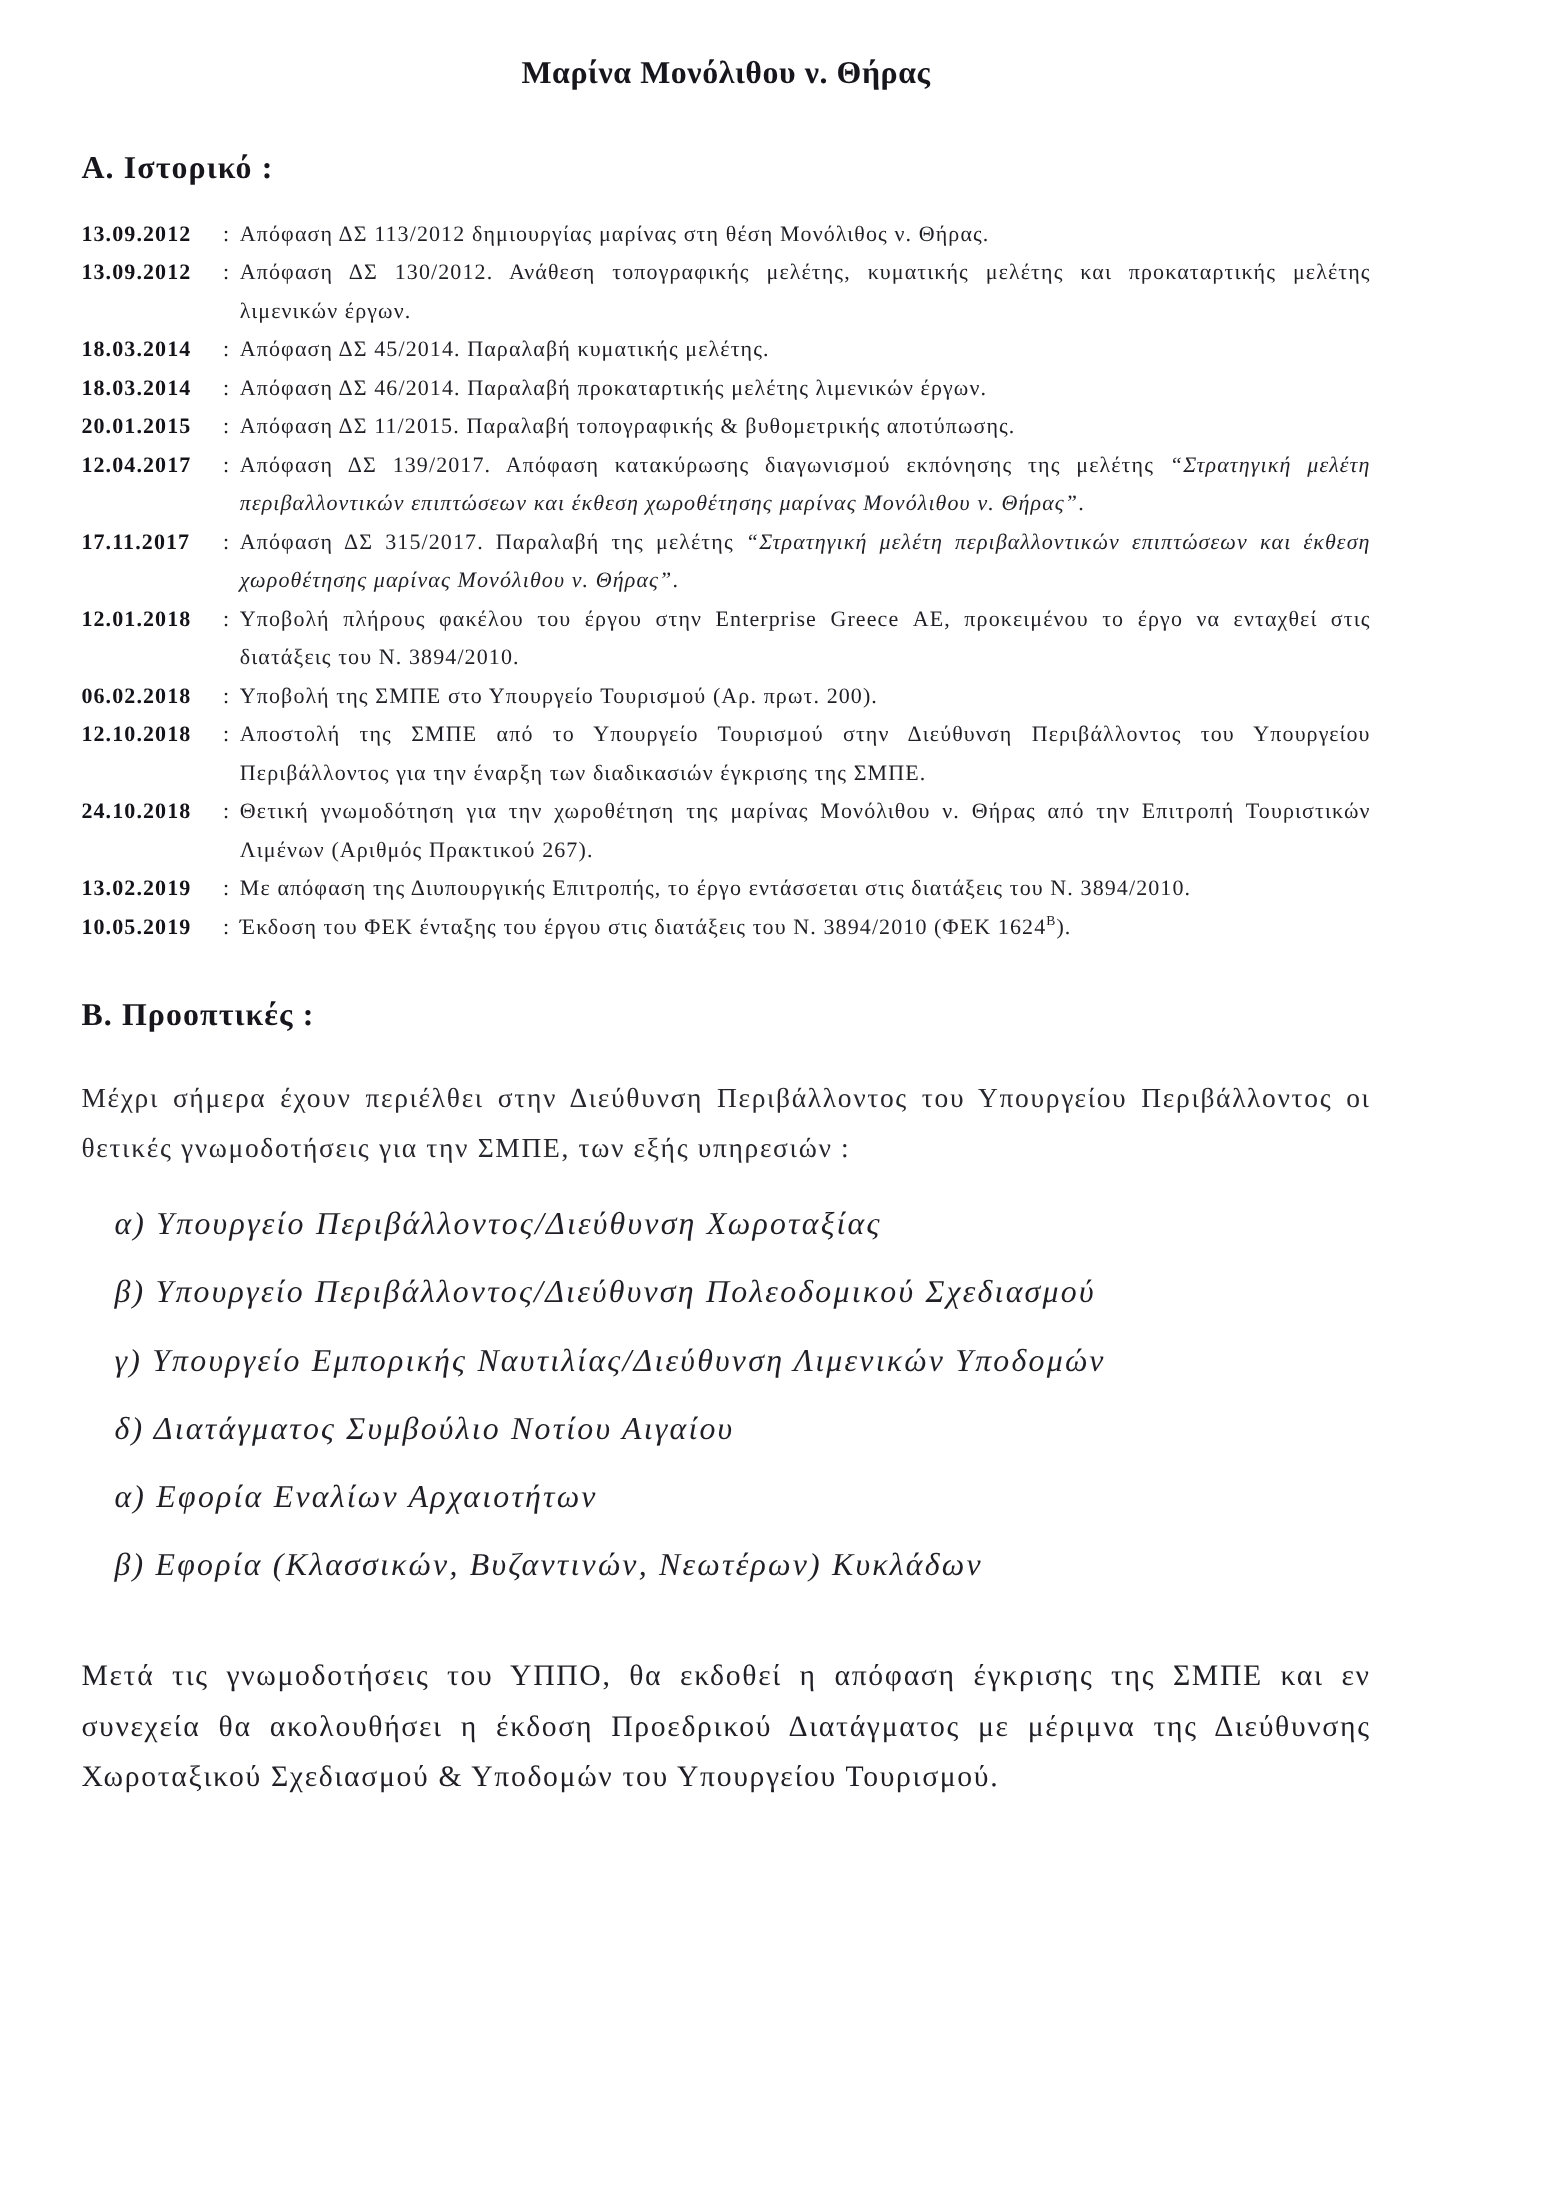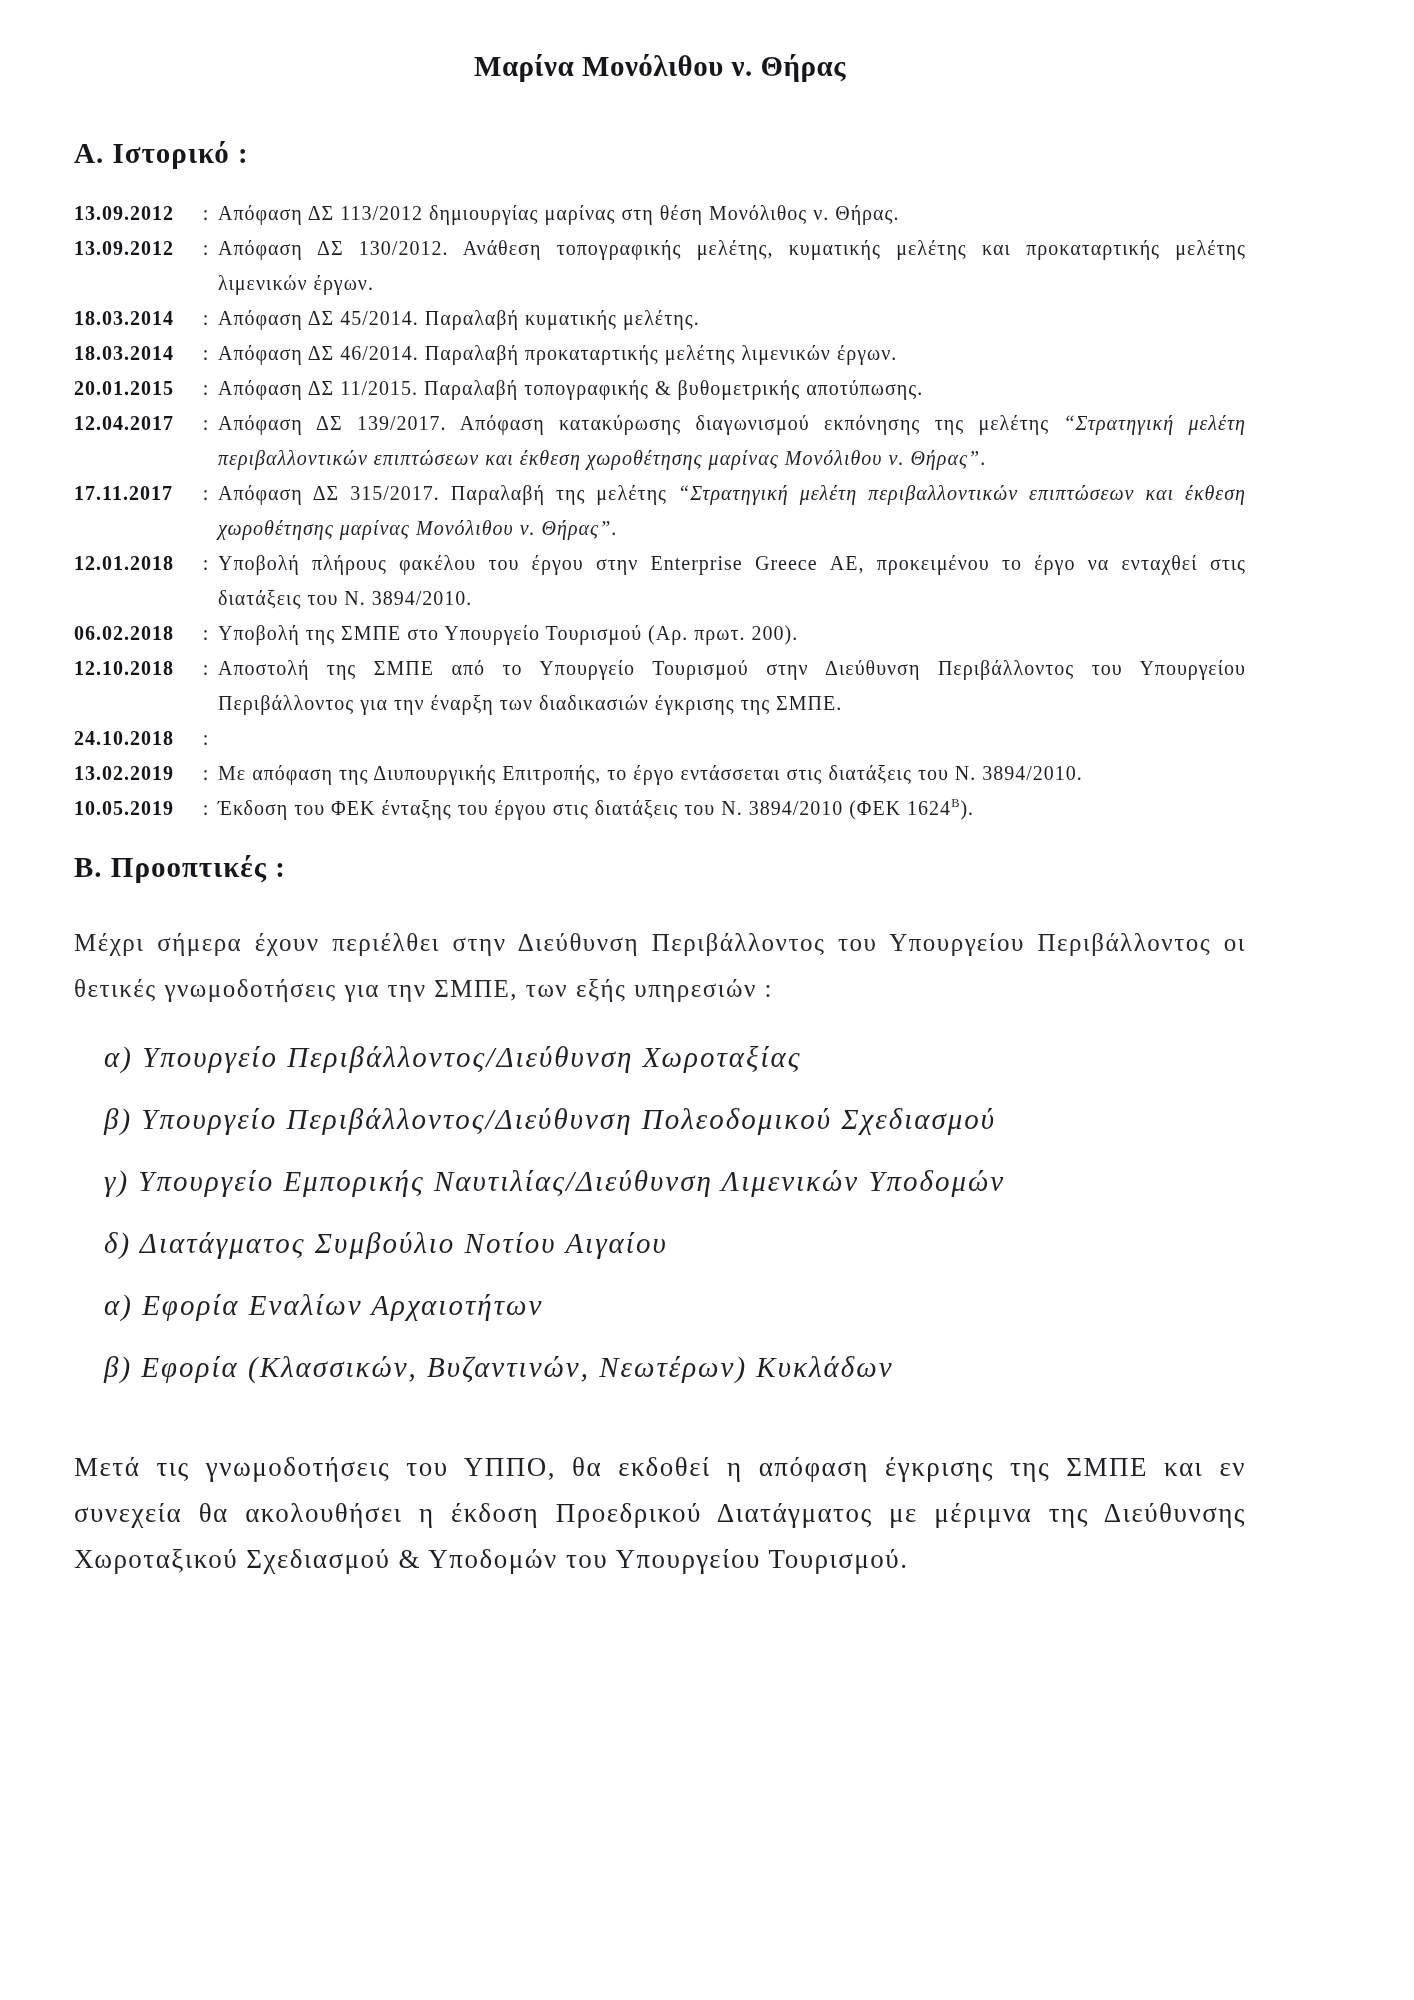--- a/index.html
+++ b/index.html
@@ -31,21 +31,21 @@
     color: #17161d;
   }
   .sec-heading {
     font-weight: bold;
     font-size: 29px;
     letter-spacing: 1px;
     margin: 0;
     color: #17161d;
   }
   .sec-heading.a { margin-top: 54px; }
-  .sec-heading.b { margin-top: 25px; }
+  .sec-heading.b { margin-top: 46px; }
   .entries {
     margin-top: 26px;
   }
   .entry {
     display: grid;
     grid-template-columns: 120px 24px 1fr;
     font-size: 20px;
     line-height: 35px;
     letter-spacing: 1px;
   }
@@ -161,20 +161,21 @@
 
     <div class="entry">
       <span class="date">12.10.2018</span>
       <span class="colon">:</span>
       <p class="etext"><span>Αποστολή της ΣΜΠΕ από το Υπουργείο Τουρισμού στην Διεύθυνση Περιβάλλοντος του Υπουργείου Περιβάλλοντος για την έναρξη των διαδικασιών έγκρισης της ΣΜΠΕ.</span><span class="seg-italic"></span><span class="seg-sup"></span><span></span></p>
     </div>
 
     <div class="entry">
       <span class="date">24.10.2018</span>
       <span class="colon">:</span>
+      <p class="etext"><span>Θετική γνωμοδότηση για την χωροθέτηση της μαρίνας Μονόλιθου ν. Θήρας από την Επιτροπή Τουριστικών Λιμένων (Αριθμός Πρακτικού 267).</span><span class="seg-italic"></span><span class="seg-sup"></span><span></span></p>
     </div>
 
     <div class="entry">
       <span class="date">13.02.2019</span>
       <span class="colon">:</span>
       <p class="etext"><span>Με απόφαση της Διυπουργικής Επιτροπής, το έργο εντάσσεται στις διατάξεις του Ν. 3894/2010.</span><span class="seg-italic"></span><span class="seg-sup"></span><span></span></p>
     </div>
 
     <div class="entry">
       <span class="date">10.05.2019</span>

